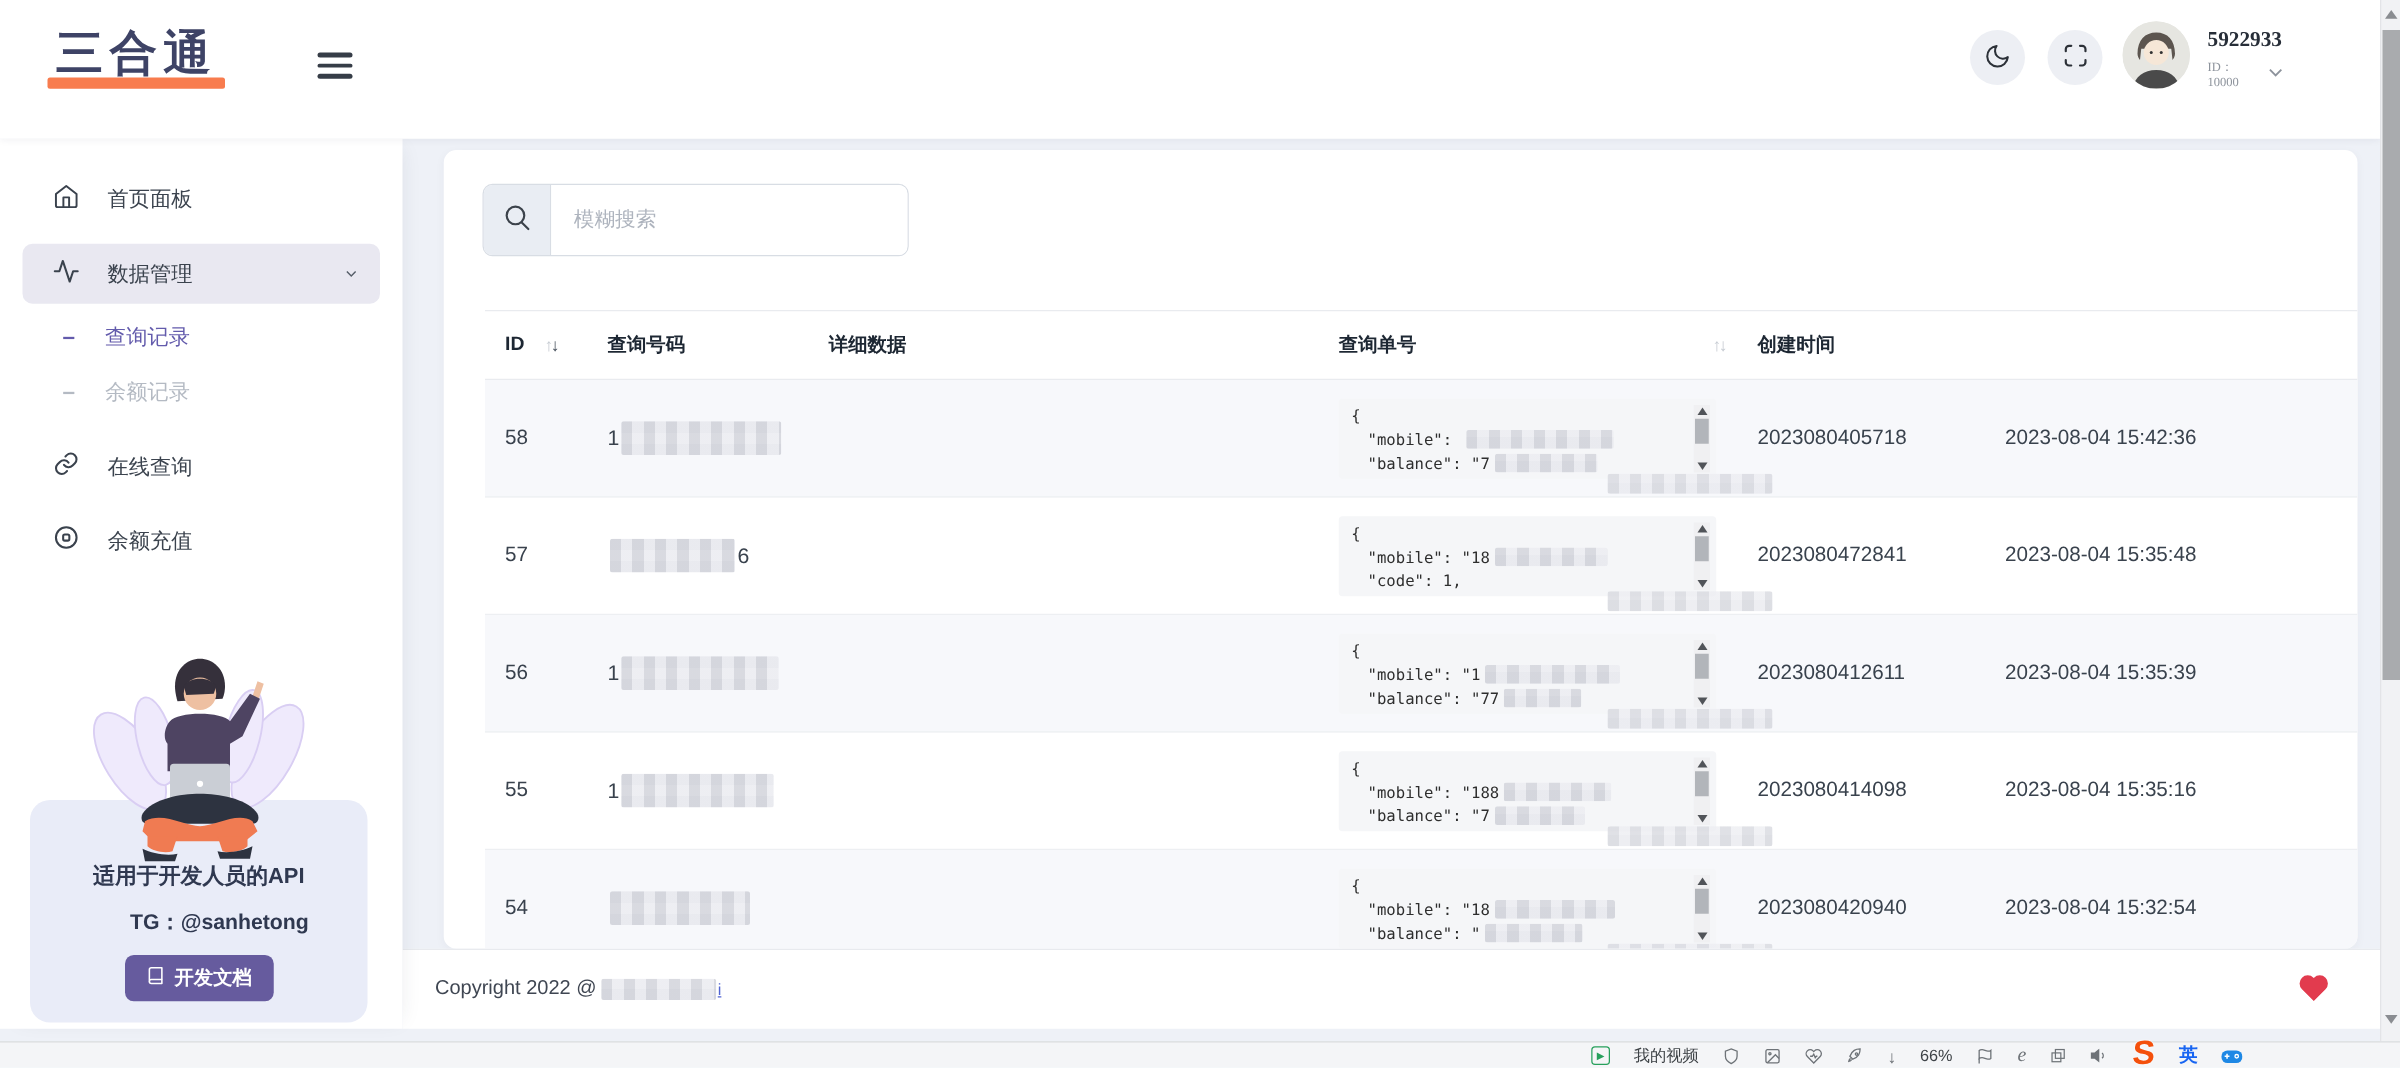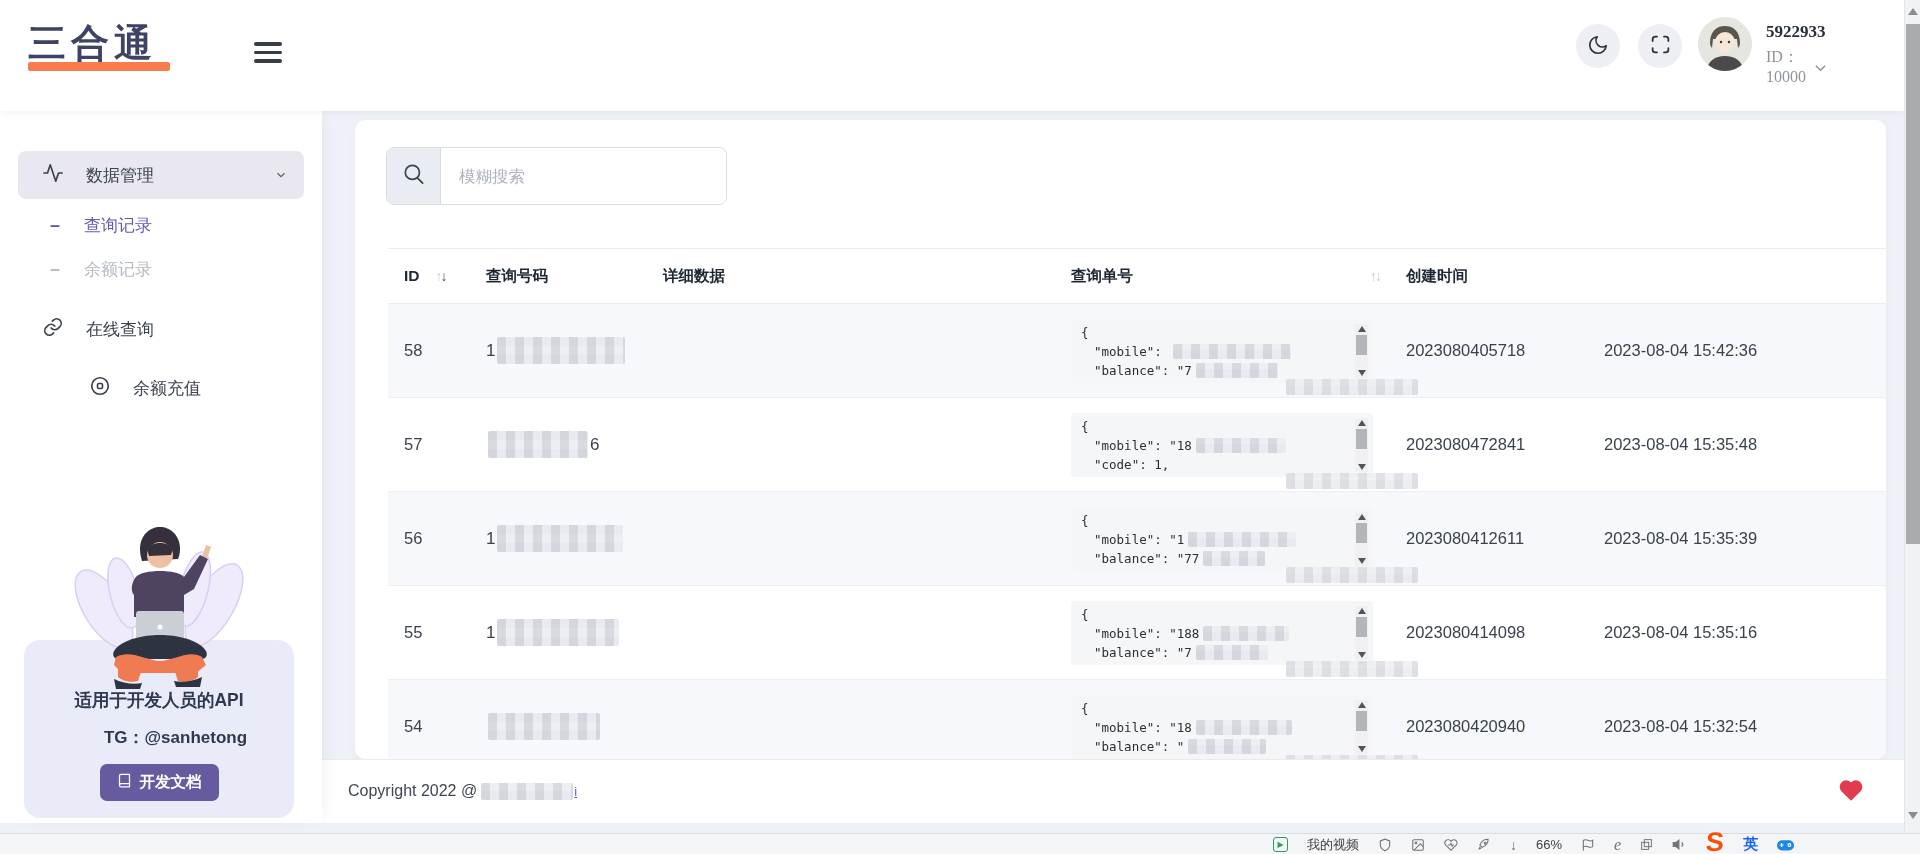--- a/index.html
+++ b/index.html
@@ -3,32 +3,32 @@
 <meta charset="utf-8">
 <style>
   * { margin:0; padding:0; box-sizing:border-box; }
   html,body { width:1920px; height:854px; overflow:hidden; }
   body { font-family:"Liberation Sans","DejaVu Sans",sans-serif; background:#eef1f7; }
   #root { position:relative; width:1920px; height:854px; overflow:hidden; background:#eef1f7; }
 
   
   .app-header { position:absolute; left:0; top:0; width:1904px; height:111px; background:#fff;
                 box-shadow:0 2px 6px rgba(35,40,60,.06); z-index:5; }
-  .logo { position:absolute; left:28px; top:22px; }
+  .logo { position:absolute; left:38px; top:22px;text-align:center; }
   .logo-text { font-size:38px; font-weight:bold; color:#3e4366; letter-spacing:5px; line-height:42px; }
   .logo-bar { display:block; width:142px; height:9px; background:#f87c4e; border-radius:2px; margin-top:-2px; }
   .hamburger { position:absolute; left:254px; top:42px; width:28px; height:24px; background:none; border:none; cursor:pointer; }
   .hamburger i { display:block; width:28px; height:3.5px; background:#363d47; border-radius:2px; margin-bottom:5px; }
   .hdr-right { position:absolute; left:1570px; top:0; height:111px; }
   .circle-btn { position:absolute; top:24px; width:44px; height:44px; border-radius:50%; background:#edeff4; border:none;
                 display:flex; align-items:center; justify-content:center; cursor:pointer; }
   .avatar { position:absolute; left:128px; top:17px; width:54px; height:54px; border-radius:50%; background:#e7e7e2; overflow:hidden; cursor:pointer; }
   .uinfo { position:absolute; left:196px; top:22px; cursor:pointer;font-family:Liberation Serif, serif; }
   .uname { font-size:17px; font-weight:bold; color:#272e38; }
-  .uid { font-size:16px; color:#8d939c; margin-top:5px; display:flex; align-items:center; gap:6px; }
+  .uid { font-size:10px; color:#8d939c; margin-top:5px; display:flex; align-items:center; gap:6px; }
 
   
   .pg-scroll { position:absolute; right:0; top:0; width:16px; height:833px; background:#f1f2f4; border-left:1px solid #e3e4e7; z-index:20; }
   .pg-up, .pg-down { position:absolute; left:3px; width:0; height:0; border-left:5px solid transparent; border-right:5px solid transparent; }
   .pg-up { top:8px; border-bottom:7px solid #8a8d91; }
   .pg-down { bottom:14px; border-top:7px solid #8a8d91; }
   .pg-thumb { position:absolute; left:1px; top:24px; width:14px; height:520px; background:#a9abae; }
 
   
   .sidebar { position:absolute; left:0; top:111px; width:322px; height:712px; background:#fff;
@@ -164,20 +164,29 @@
   </header>
 
   <div class="pg-scroll">
     <span class="pg-up"></span>
     <span class="pg-thumb"></span>
     <span class="pg-down"></span>
   </div>
 
   <aside class="sidebar">
     <nav class="menu">
+      <div class="s-item">
+        <span>
+          <svg width="22" height="22" viewBox="0 0 24 24" fill="none" stroke="#3a424d" stroke-width="1.7" stroke-linejoin="round">
+              <path d="M3 10 12 3l9 7v10a1.5 1.5 0 0 1-1.5 1.5h-15A1.5 1.5 0 0 1 3 20z"></path>
+              <path d="M9.5 21.5V13h5v8.5"></path>
+            </svg>
+        </span>
+        <span>首页面板</span>
+      </div>
       <div class="s-item s-pill">
         <span>
           <svg width="22" height="22" viewBox="0 0 24 24" fill="none" stroke="#3a424d" stroke-width="1.8" stroke-linecap="round" stroke-linejoin="round">
               <polyline points="22 12 18 12 15 21 9 3 6 12 2 12"></polyline>
             </svg>
         </span>
         <span>数据管理</span>
         <span class="chev">
           <svg width="14" height="14" viewBox="0 0 24 24" fill="none" stroke="#555d68" stroke-width="2">
               <polyline points="6 9 12 15 18 9"></polyline>
@@ -194,21 +203,21 @@
       </div>
       <div class="s-item" style="margin-top:16px;">
         <span>
           <svg width="22" height="22" viewBox="0 0 24 24" fill="none" stroke="#3a424d" stroke-width="1.8" stroke-linecap="round">
               <path d="M10 13a5 5 0 0 0 7.54.54l2-2a5 5 0 0 0-7.07-7.07L11.3 5.6"></path>
               <path d="M14 11a5 5 0 0 0-7.54-.54l-2 2a5 5 0 0 0 7.07 7.07l1.15-1.14"></path>
             </svg>
         </span>
         <span>在线查询</span>
       </div>
-      <div class="s-item" style="margin-top:15px;margin-left:47px;">
+      <div class="s-item" style="margin-top:15px;">
         <span>
           <svg width="22" height="22" viewBox="0 0 24 24" fill="none" stroke="#3a424d" stroke-width="1.8">
               <circle cx="12" cy="12" r="9"></circle>
               <rect x="9.3" y="9.3" width="5.4" height="5.4" rx="1.4"></rect>
             </svg>
         </span>
         <span>余额充值</span>
       </div>
     </nav>
 

